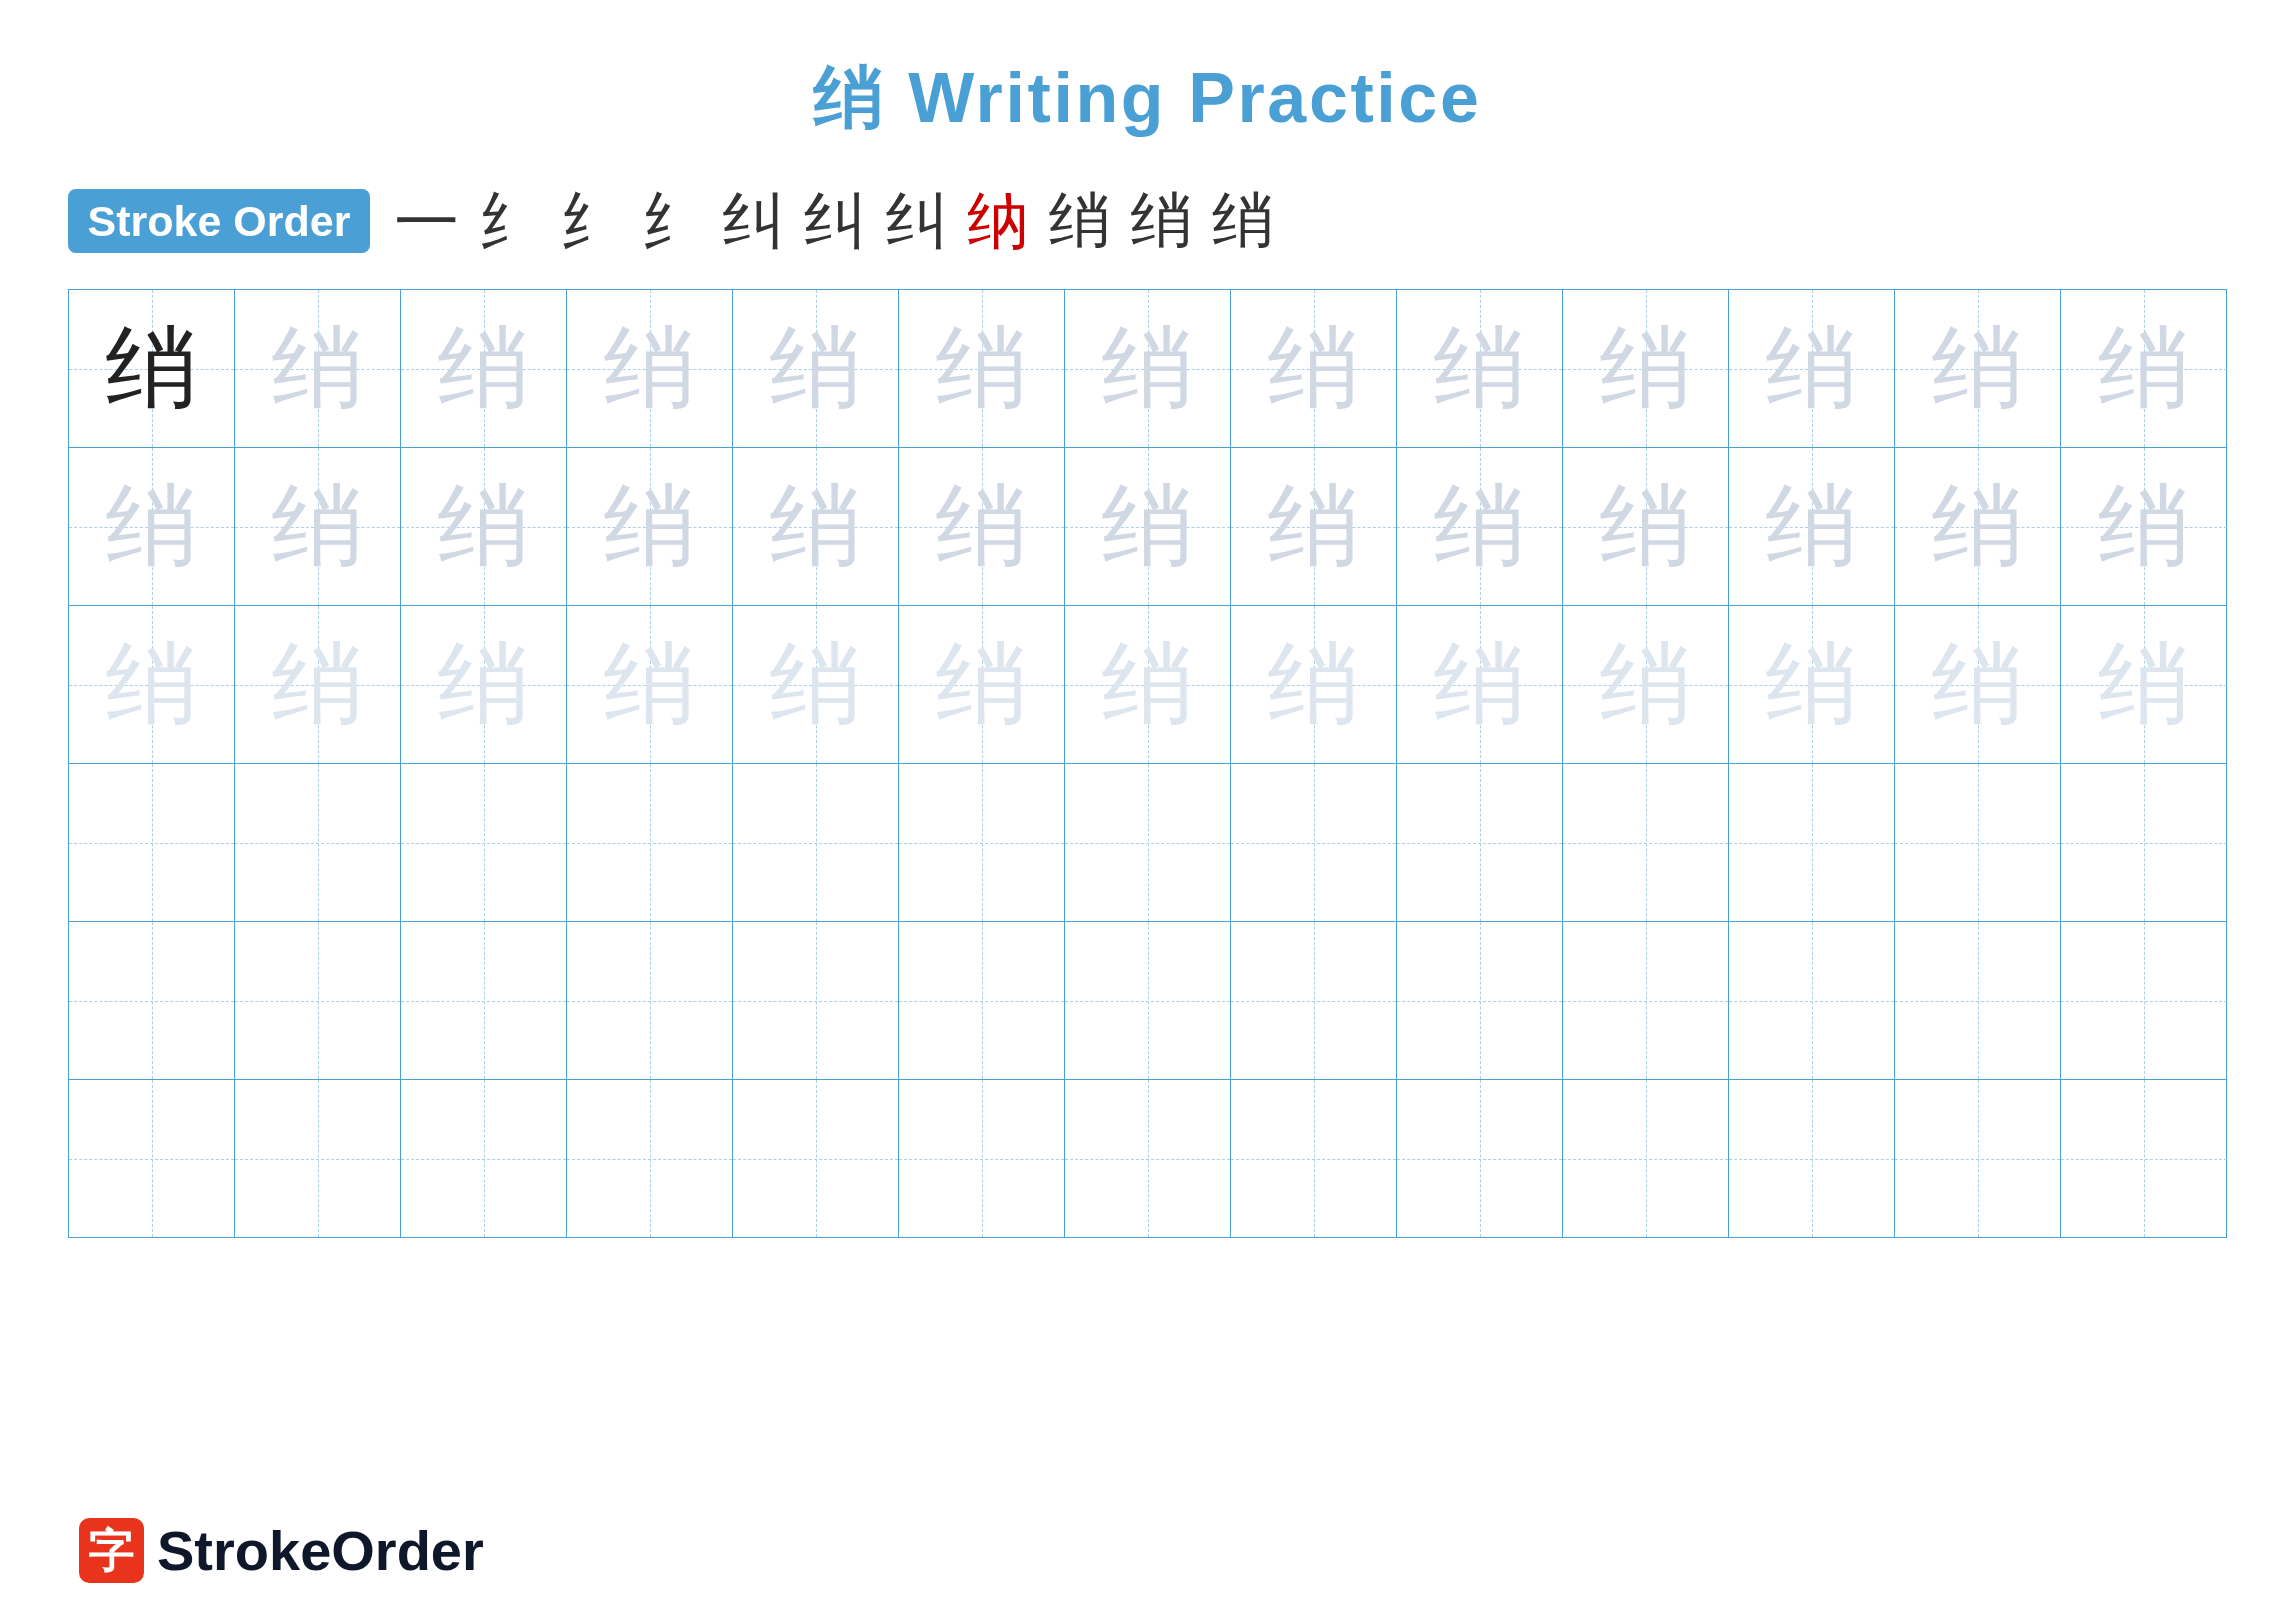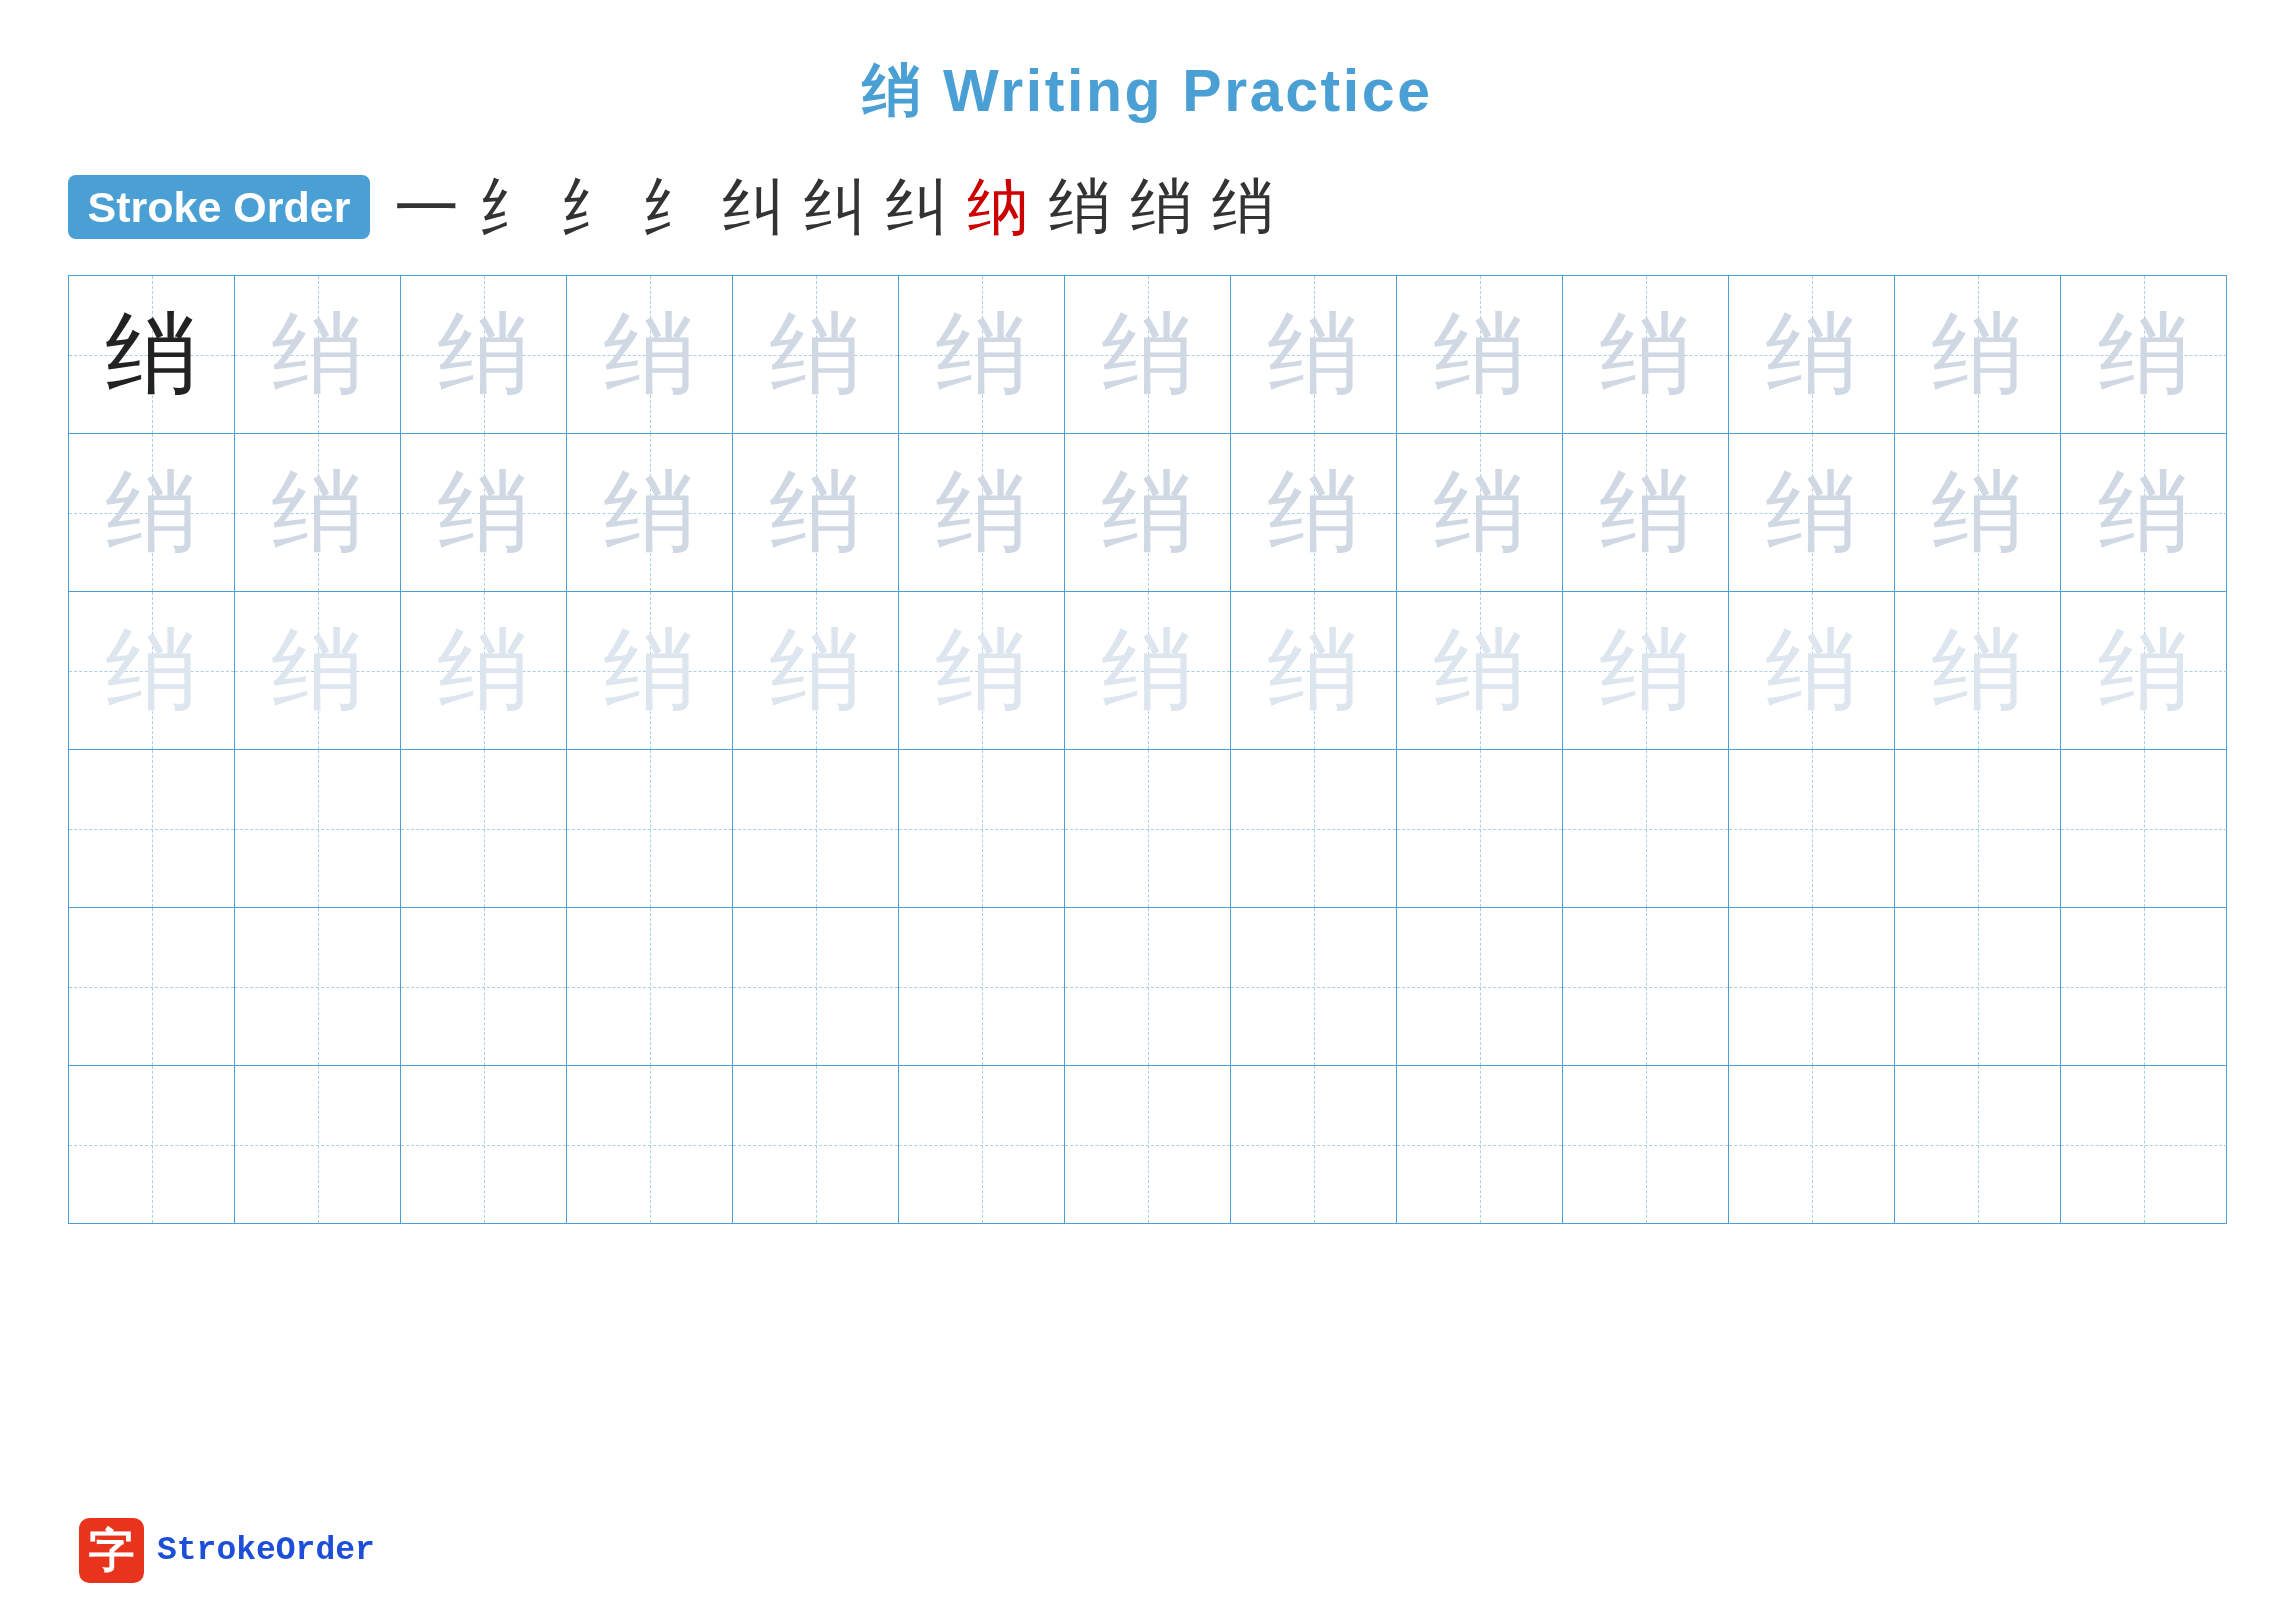--- a/index.html
+++ b/index.html
@@ -17,21 +17,21 @@
       height: 1622px;
       background: #fff;
       position: relative;
       display: flex;
       flex-direction: column;
       align-items: center;
     }
 
     .title {
       margin-top: 52px;
-      font-size: 59px;
+      font-size: 70px;
       color: #4a9fd4;
       font-family: Arial, sans-serif;
       font-weight: bold;
       letter-spacing: 2.6px;
     }
 
     .stroke-order-row {
       display: flex;
       align-items: center;
       margin-top: 33px;
@@ -163,24 +163,24 @@
       border-radius: 10.5px;
       display: flex;
       align-items: center;
       justify-content: center;
       color: white;
       font-size: 46px;
       font-weight: bold;
     }
 
     .footer-logo-text {
-      font-size: 33px;
+      font-size: 56px;
       font-weight: bold;
-      color: #1d4ed8;
-      font-family: Liberation Mono, monospace;
+      color: #0f172a;
+      font-family: Liberation Sans, sans-serif;
     }
   </style>
 </head>
 <body>
 
 <div class="page">
 
   <h1 class="title">绡 Writing Practice</h1>
 
   <div class="stroke-order-row">

